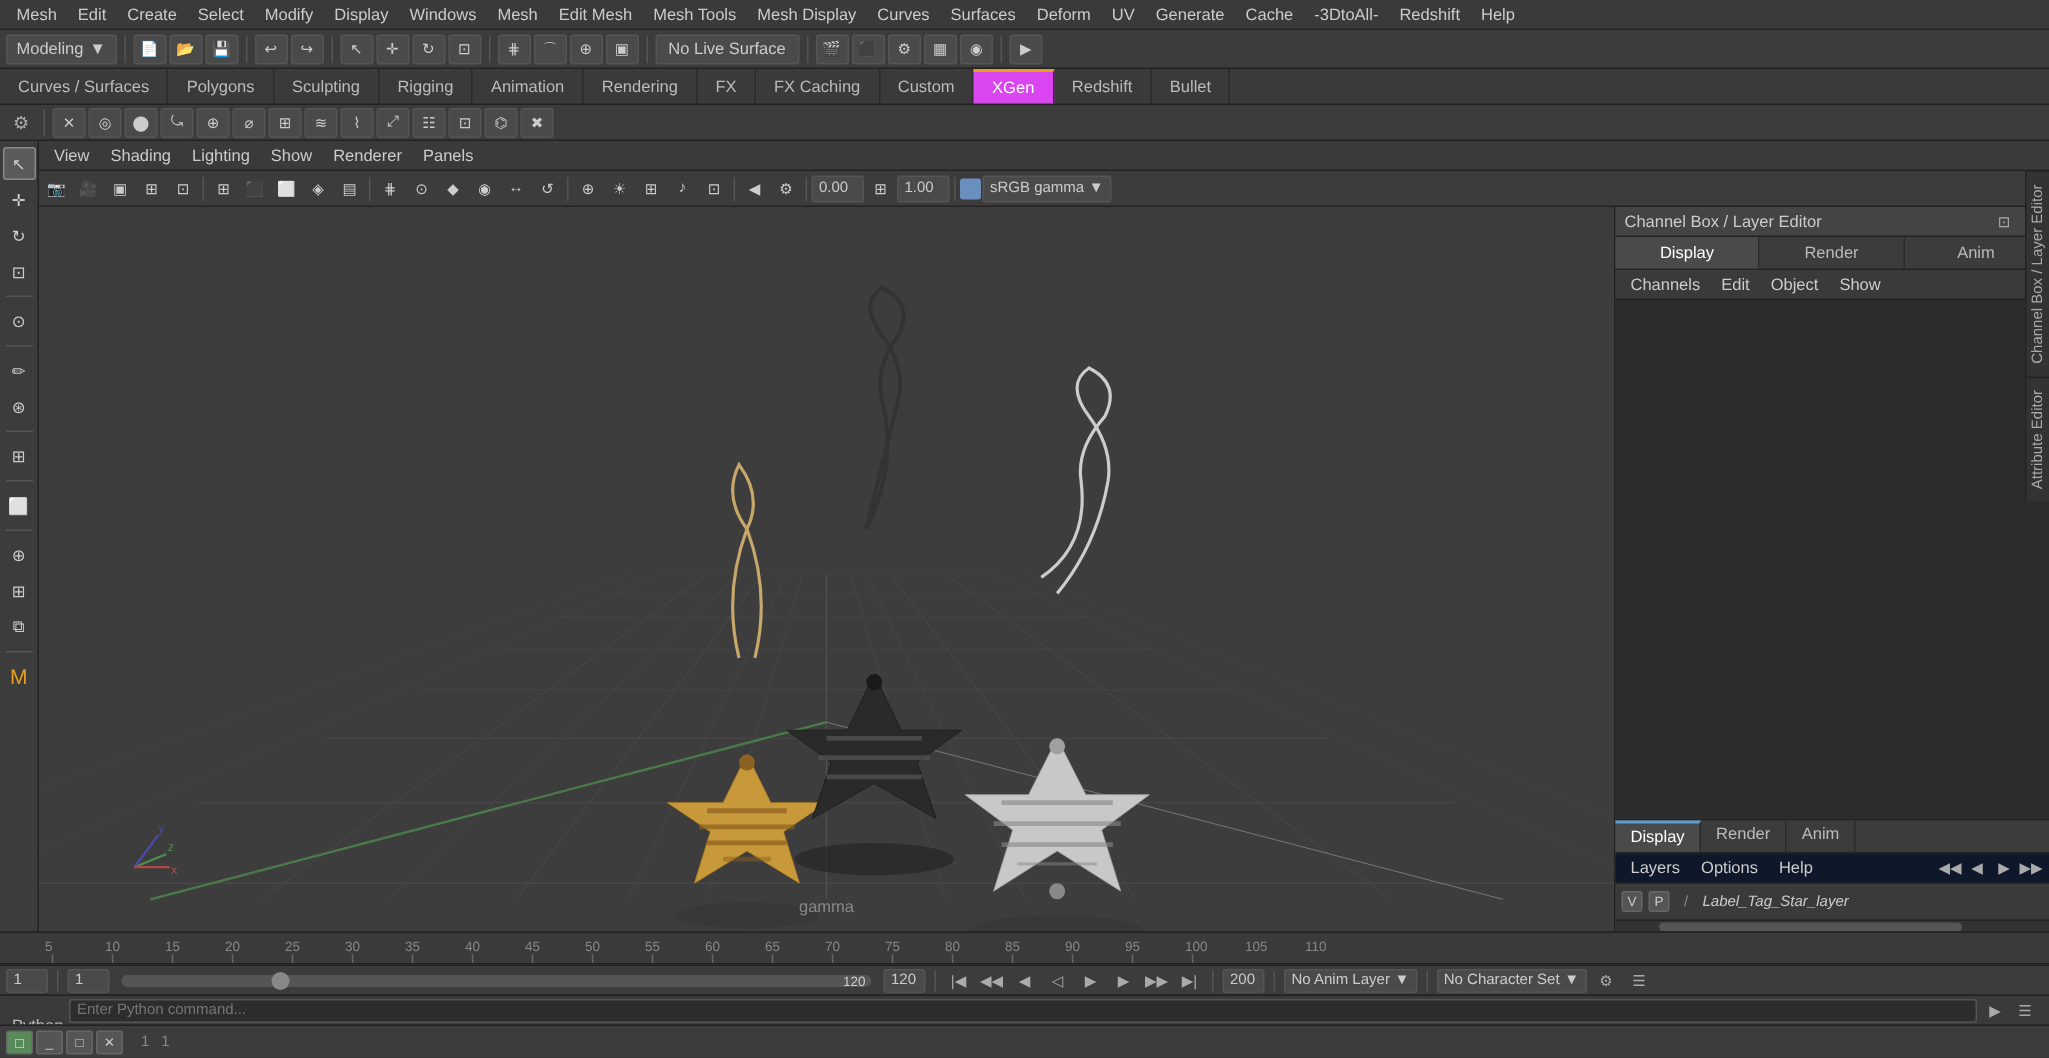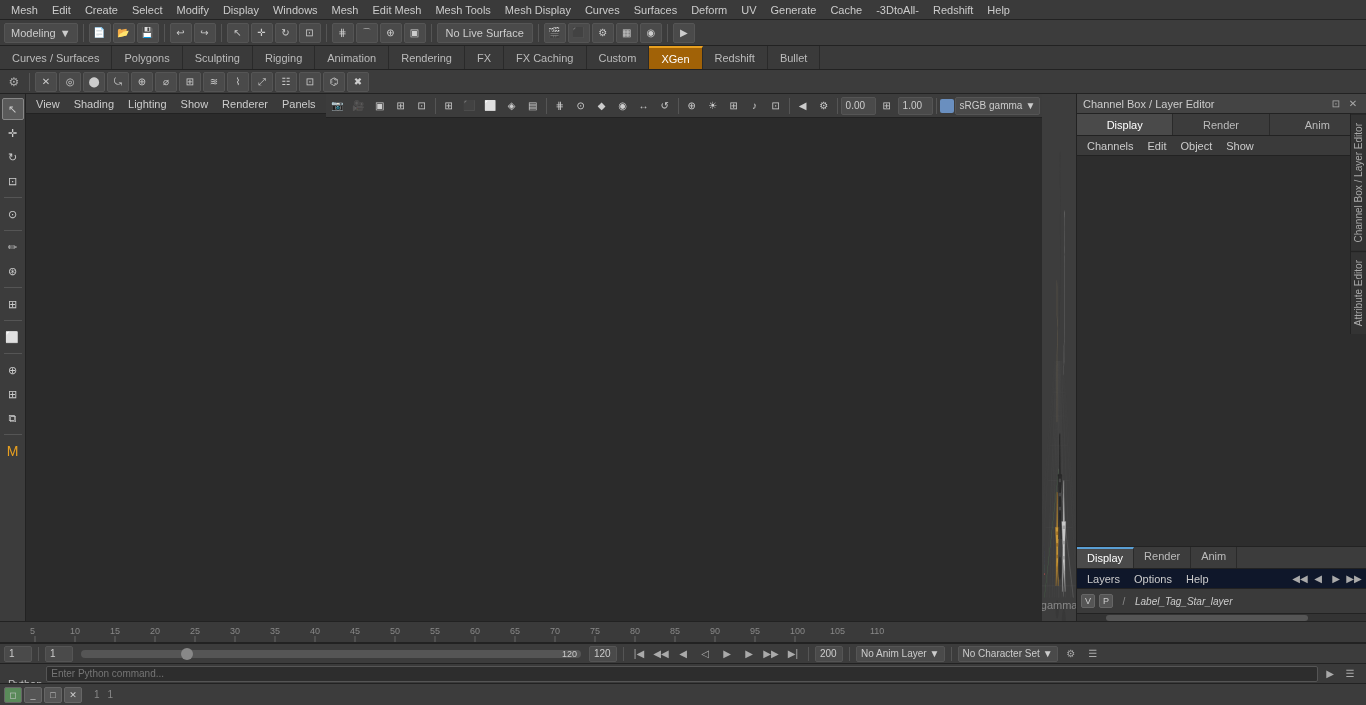--- a/index.html
+++ b/index.html
@@ -99,21 +99,21 @@
       color: #bbb;
       cursor: pointer;
       font-size: 11px;
       border-right: 1px solid #2a2a2a;
       height: 100%;
       display: flex;
       align-items: center;
       white-space: nowrap;
     }
     .ws-tab.active {
-      background: #a16207;
+      background: #d946ef;
       color: #fff;
       border-top: 2px solid #e8a020;
     }
 
     
     #xgen-toolbar {
       display: flex;
       align-items: center;
       height: 24px;
       background: #3c3c3c;
@@ -618,20 +618,21 @@
       height: 705px;
       overflow: hidden;
     }
     #content-row {
       display: flex;
       flex: 1;
       overflow: hidden;
     }
     #viewport-and-tools {
       display: flex;
+      flex-direction: column;
       flex: 1;
       overflow: hidden;
     }
     #viewport-inner {
       display: flex;
       flex: 1;
       overflow: hidden;
     }
     #view-3d-area {
       display: flex;

